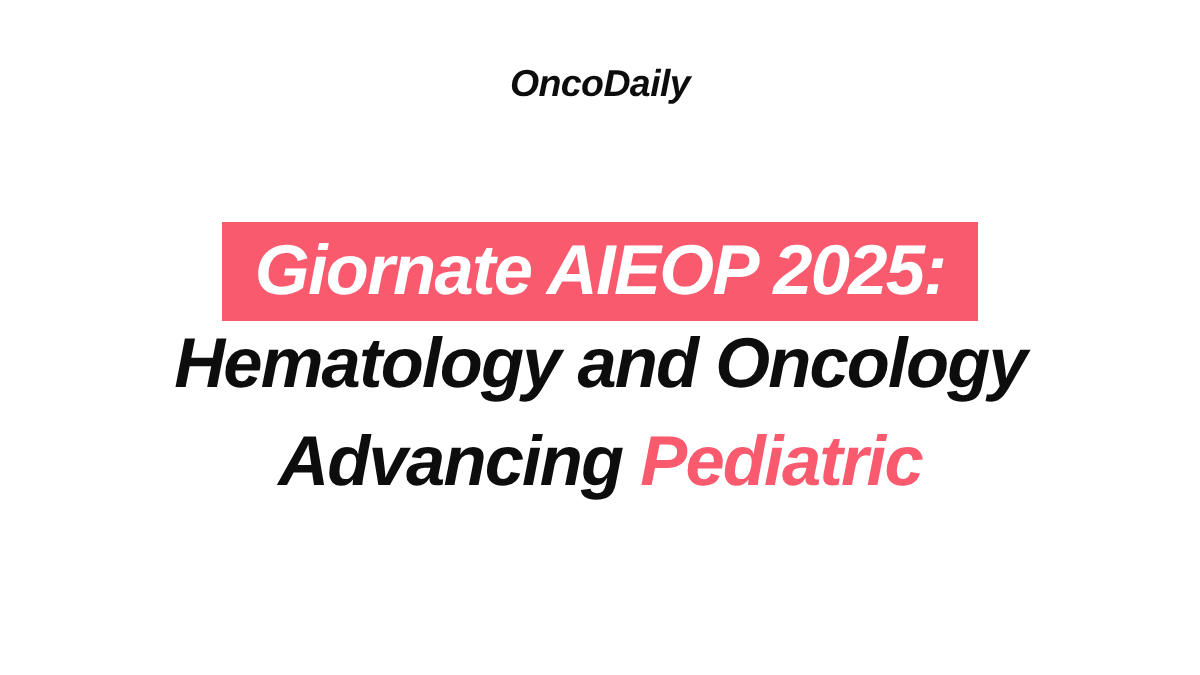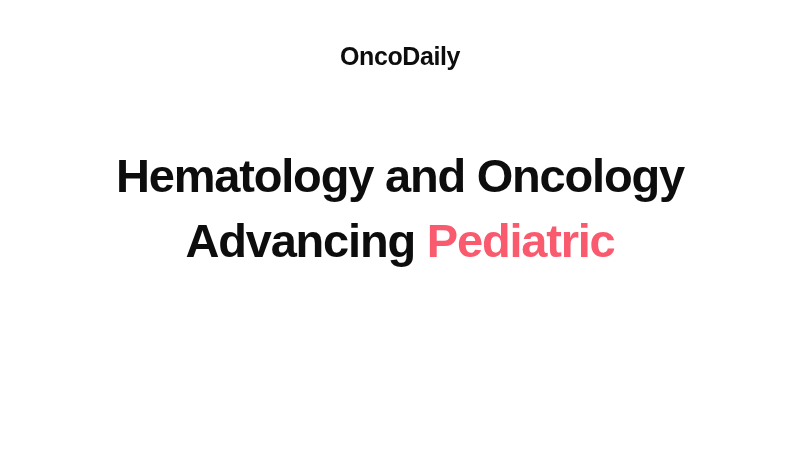--- a/index.html
+++ b/index.html
@@ -14,20 +14,21 @@
     font-family: "Liberation Sans", sans-serif;
     overflow: hidden;
   }
 
   .slide {
     position: relative;
     width: 800px;
     height: 450px;
     background: #ffffff;
     box-sizing: border-box;
+    font-style: italic;
   }
 
   
   .brand {
     position: absolute;
     top: 44px;
     left: 0;
     width: 800px;
     text-align: center;
   }
@@ -93,20 +94,23 @@
 <body>
 
 <div class="slide">
 
   <div class="brand">
     <span class="brand-text">OncoDaily</span>
   </div>
 
   <div class="headline">
 
+    <span class="headline-line banner-line">
+      <span class="banner">Giornate AIEOP 2025:</span>
+    </span>
 
     <span class="headline-line line-three">Hematology and Oncology</span>
 
     <span class="headline-line line-two">
       <span class="plain">Advancing </span><span class="accent">Pediatric</span>
     </span>
 
   </div>
 
 </div>

